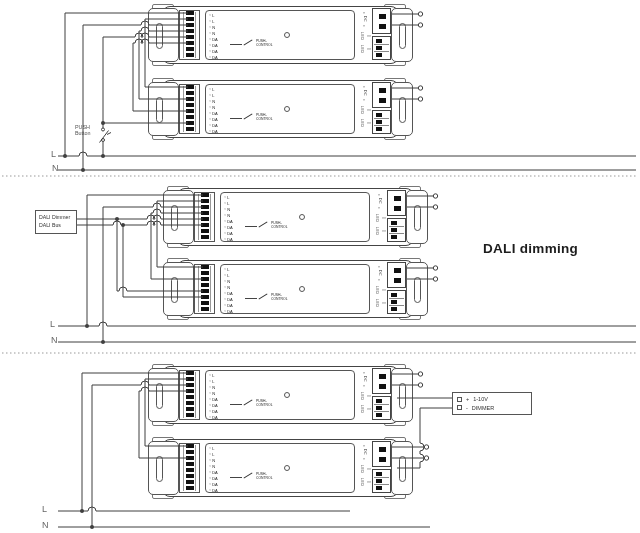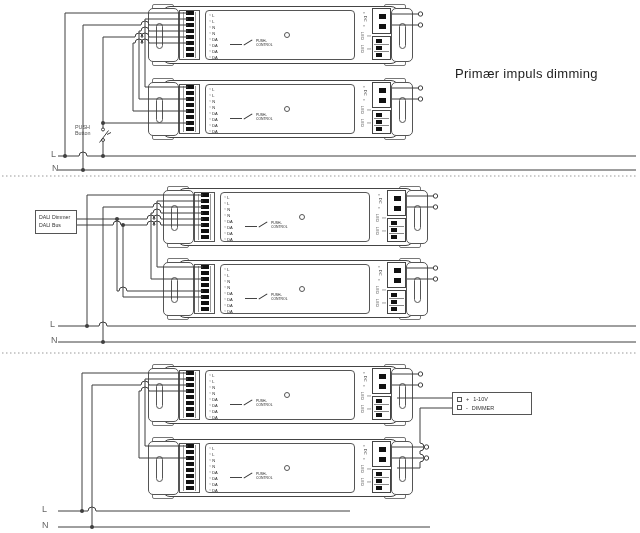--- a/index.html
+++ b/index.html
@@ -42,21 +42,21 @@
   .b2sq{position:absolute;left:6px;width:7px;height:5px;background:#111;}
   .blk4{position:absolute;left:224px;top:32px;width:19px;height:24px;border:1px solid #444;background:#fff;}
   .b4line{position:absolute;left:1px;width:15px;border-top:1px solid #888;}
   .b4sq{position:absolute;left:3px;width:6px;height:4px;background:#111;}
 </style>
 </head>
 <body>
 
 <div id="stage">
 
-  <div class="title t-reg" style="left:455px;top:66px;">Primær impuls dimming</div>
+  <div class="title t-bold" style="left:483px;top:241px;">DALI dimming</div>
 
   <div class="pushlab" style="left:75px;top:124px;">
     <div>PUSH</div>
     <div>Button</div>
   </div>
 
   <div class="srcbox" style="left:35px;top:210px;width:42px;height:24px;">
     <div class="brow">DALI Dimmer</div>
     <div class="brow">DALI Bus</div>
   </div>

